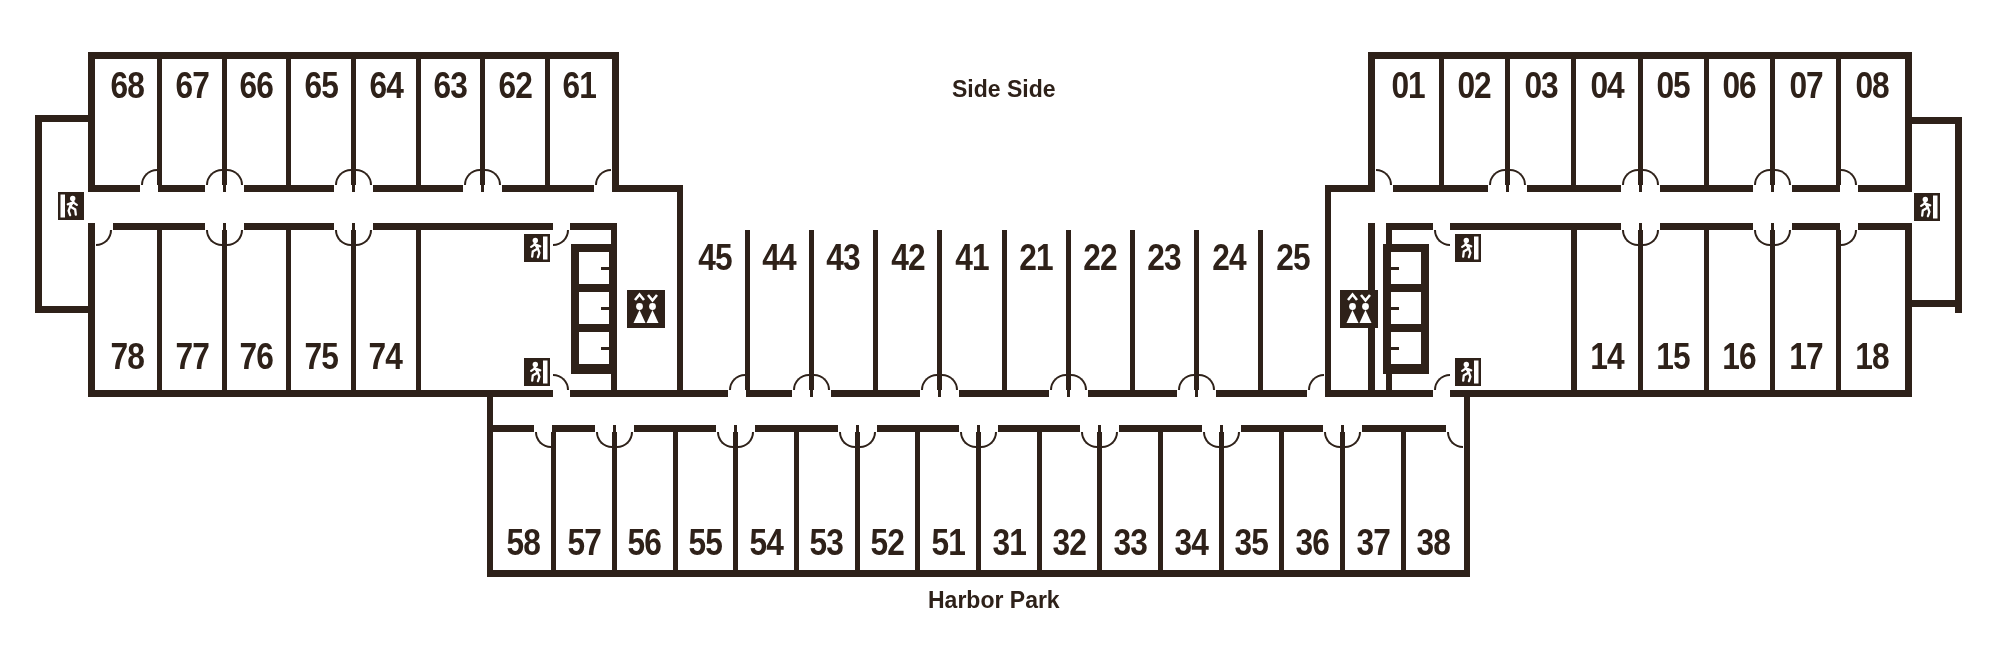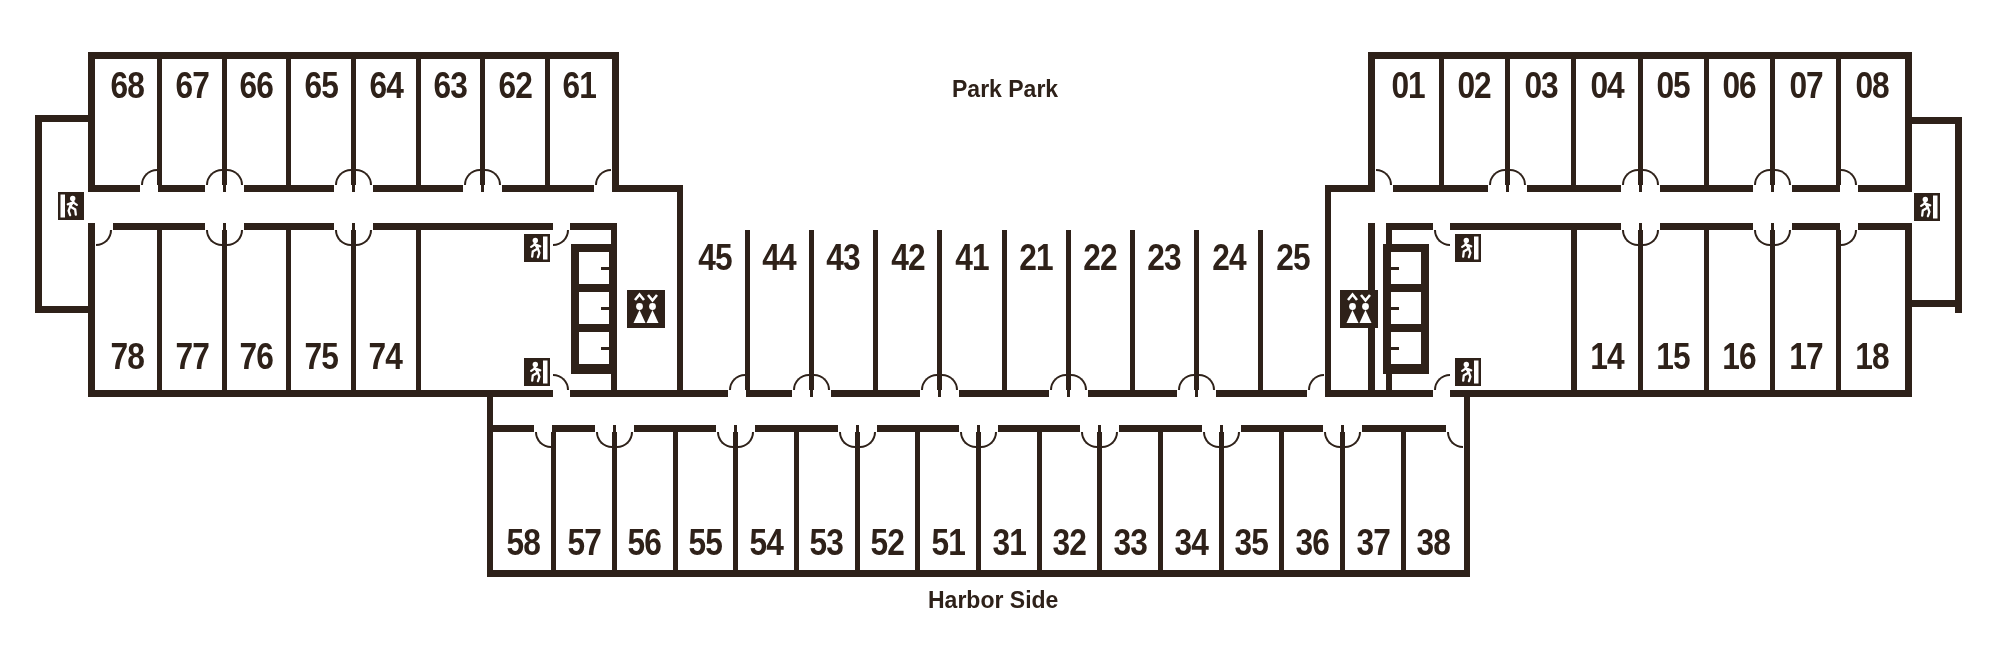--- a/index.html
+++ b/index.html
@@ -18,22 +18,22 @@
   .icon{position:absolute;}
   .icon svg{display:block;}
   .flip svg{transform:scaleX(-1);}
   .ecell{position:absolute;background:#fff;border:2px solid #2e2119;box-sizing:border-box;}
   .etick{position:absolute;background:#2e2119;}
 </style>
 </head>
 <body>
 
 <div class="plan">
-  <div class="side-label" style="left:952px;top:76px;">Park Park</div>
-  <div class="side-label" style="left:928px;top:587px;">Harbor Side</div>
+  <div class="side-label" style="left:952px;top:76px;">Side Side</div>
+  <div class="side-label" style="left:928px;top:587px;">Harbor Park</div>
   <div id="geom">
       <div class="w" style="left: 88px; top: 52px; width: 531px; height: 7px;"></div>
       <div class="w" style="left: 1368px; top: 52px; width: 544px; height: 7px;"></div>
       <div class="w" style="left: 88px; top: 185px; width: 595px; height: 7px;"></div>
       <div class="w" style="left: 1325px; top: 185px; width: 587px; height: 7px;"></div>
       <div class="w" style="left: 88px; top: 223px; width: 529px; height: 7px;"></div>
       <div class="w" style="left: 1386px; top: 223px; width: 526px; height: 7px;"></div>
       <div class="w" style="left: 88px; top: 390px; width: 1824px; height: 7px;"></div>
       <div class="w" style="left: 487px; top: 425px; width: 983px; height: 7px;"></div>
       <div class="w" style="left: 487px; top: 570px; width: 983px; height: 7px;"></div>

